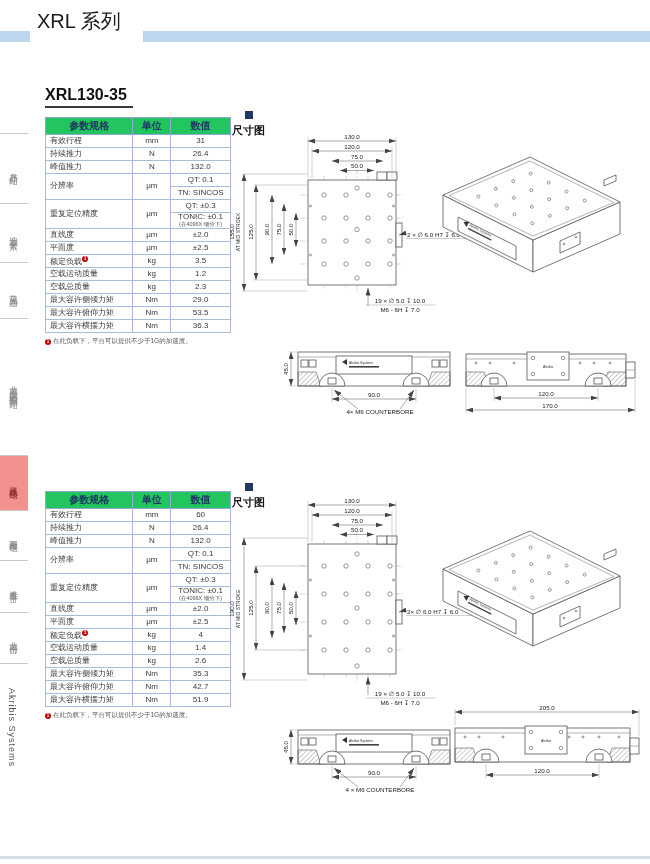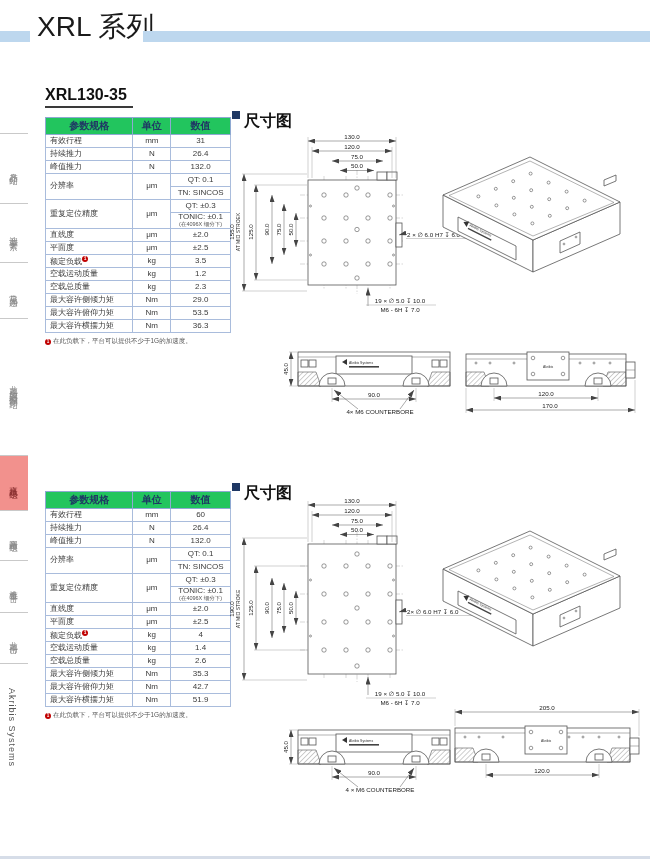--- a/index.html
+++ b/index.html
@@ -16,33 +16,33 @@
   .side-item.active { background:#f2918d; color:#8a3030; }
   .h70{height:70px}.h59{height:59px}.h56{height:56px}.h137{height:137px}
   .h55{height:55px}.h50{height:50px}.h52{height:52px}
   .brand-vert { position:absolute; left:7px; top:688px; height:110px;
                 writing-mode:vertical-rl; font-size:9px; color:#555; letter-spacing:1px; }
   .bottom-rule { position:absolute; left:0; top:856px; width:650px; height:3px; background:#d6dde8; }
 
   
   .bar-left  { position:absolute; left:0; top:31px; width:30px; height:11px; background:#bdd7ee; }
   .bar-right { position:absolute; left:143px; top:31px; width:507px; height:11px; background:#bdd7ee; }
-  .series-title { position:absolute; left:37px; top:8px; font-size:28px; font-weight:500; color:#1a1a1a; }
+  .series-title { position:absolute; left:37px; top:8px; font-size:20px; font-weight:500; color:#1a1a1a; }
 
   
   .section { position:absolute; left:0; width:650px; }
   #section1 { top:84px; height:370px; }
   #section2 { top:454px; height:404px; }
   .model-title { position:absolute; left:45px; font-size:16px; font-weight:bold; color:#111;
                  border-bottom:2px solid #3a3a3a; padding:0 6px 2px 0; }
   #section1 .model-title { top:2px; }
   #section2 .model-title { top:4px; }
 
-  .dim-head { position:absolute; left:232px; display:flex; align-items:flex-start; gap:4px;
-              font-size:16px; font-weight:bold; color:#111; }
+  .dim-head { position:absolute; left:232px; display:flex; align-items:center; gap:4px;
+              font-size:11px; font-weight:bold; color:#111;flex-direction:column; }
   #section1 .dim-head { top:27px; }
   #section2 .dim-head { top:29px; }
   .dim-square { width:8px; height:8px; background:#1f3864; display:inline-block; }
 
   
   .spec-table { position:absolute; left:45px; border-collapse:collapse; width:186px;
                 font-size:8px; color:#3a3a3a; }
   #section1 .spec-table { top:33px; }
   #section2 .spec-table { top:37px; }
   .spec-table th { background:#22c55e; color:#1f3864; font-size:10px; font-weight:bold;

